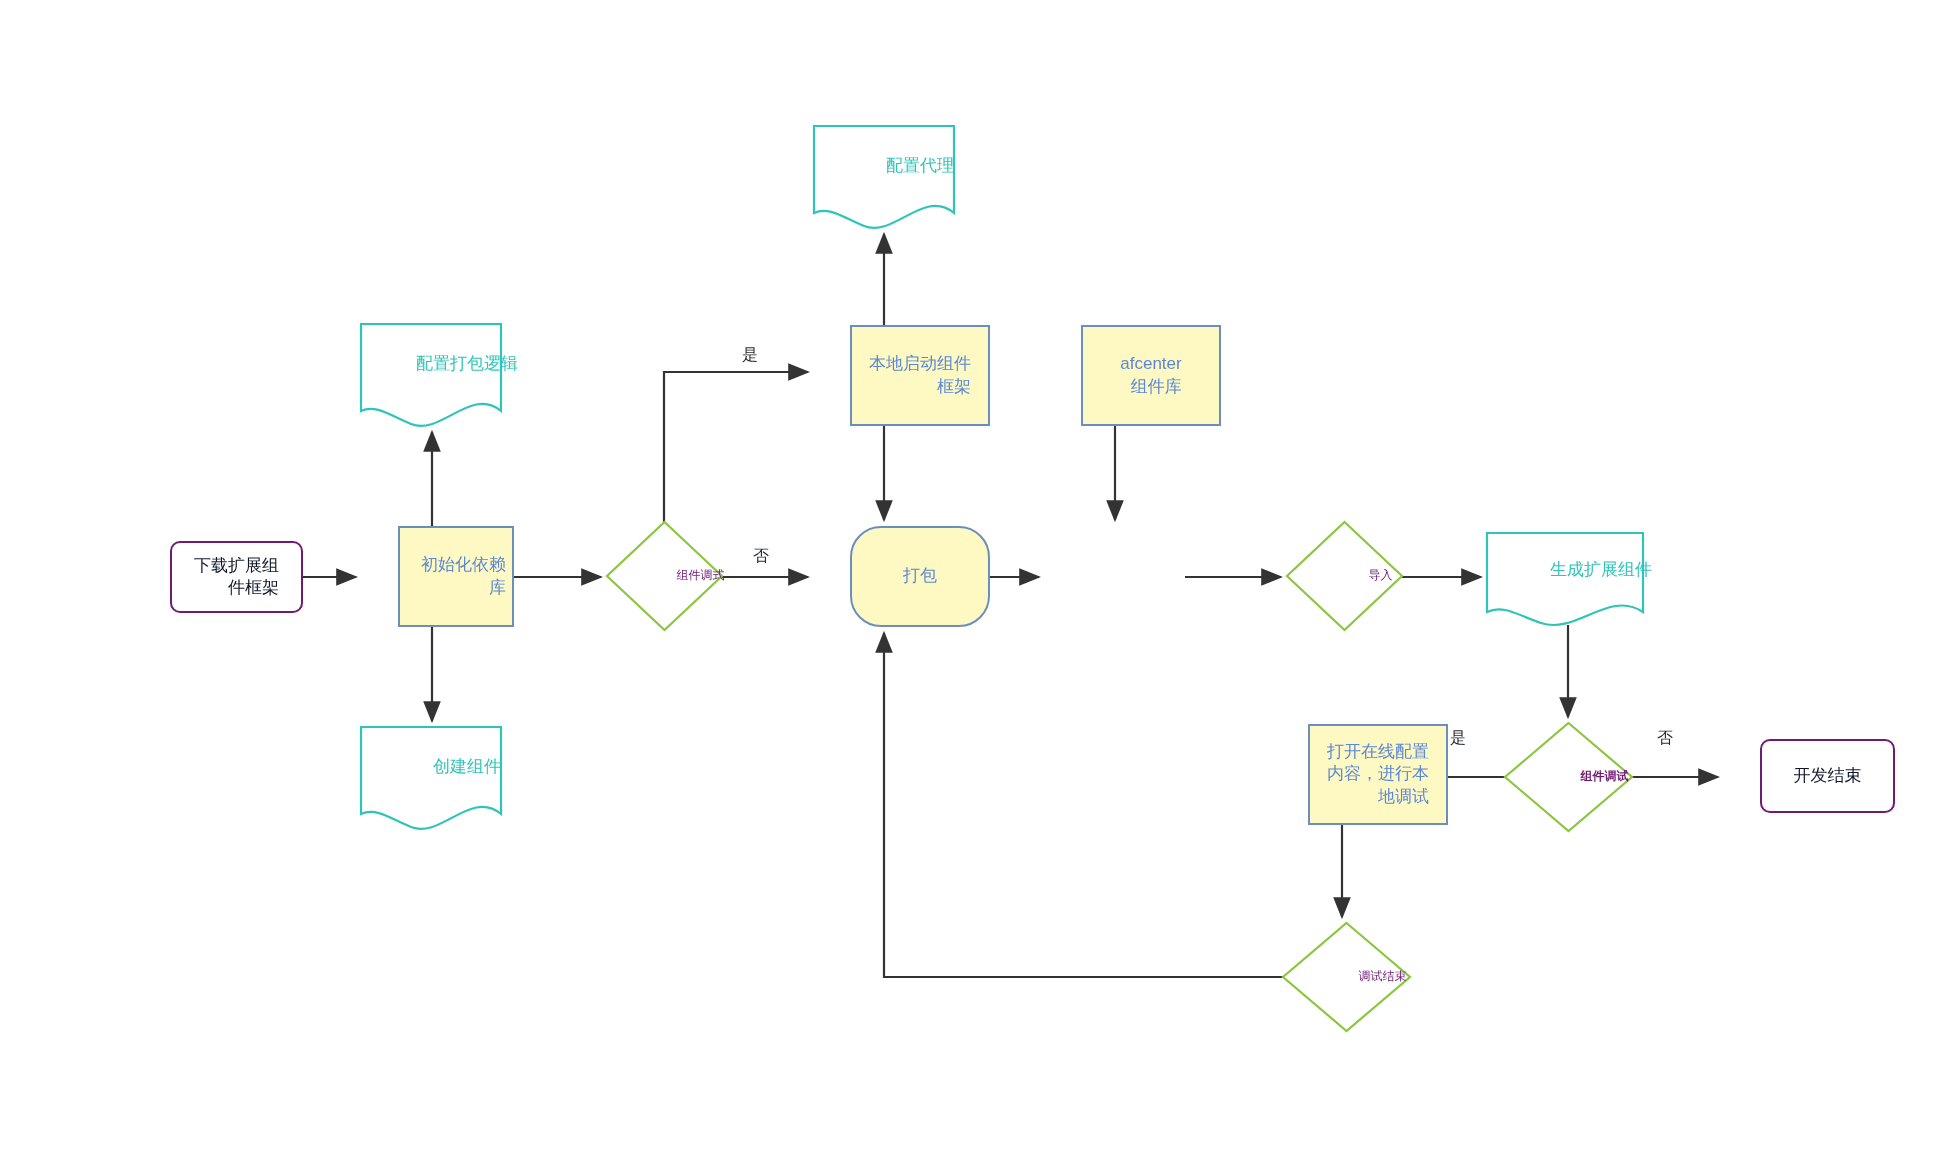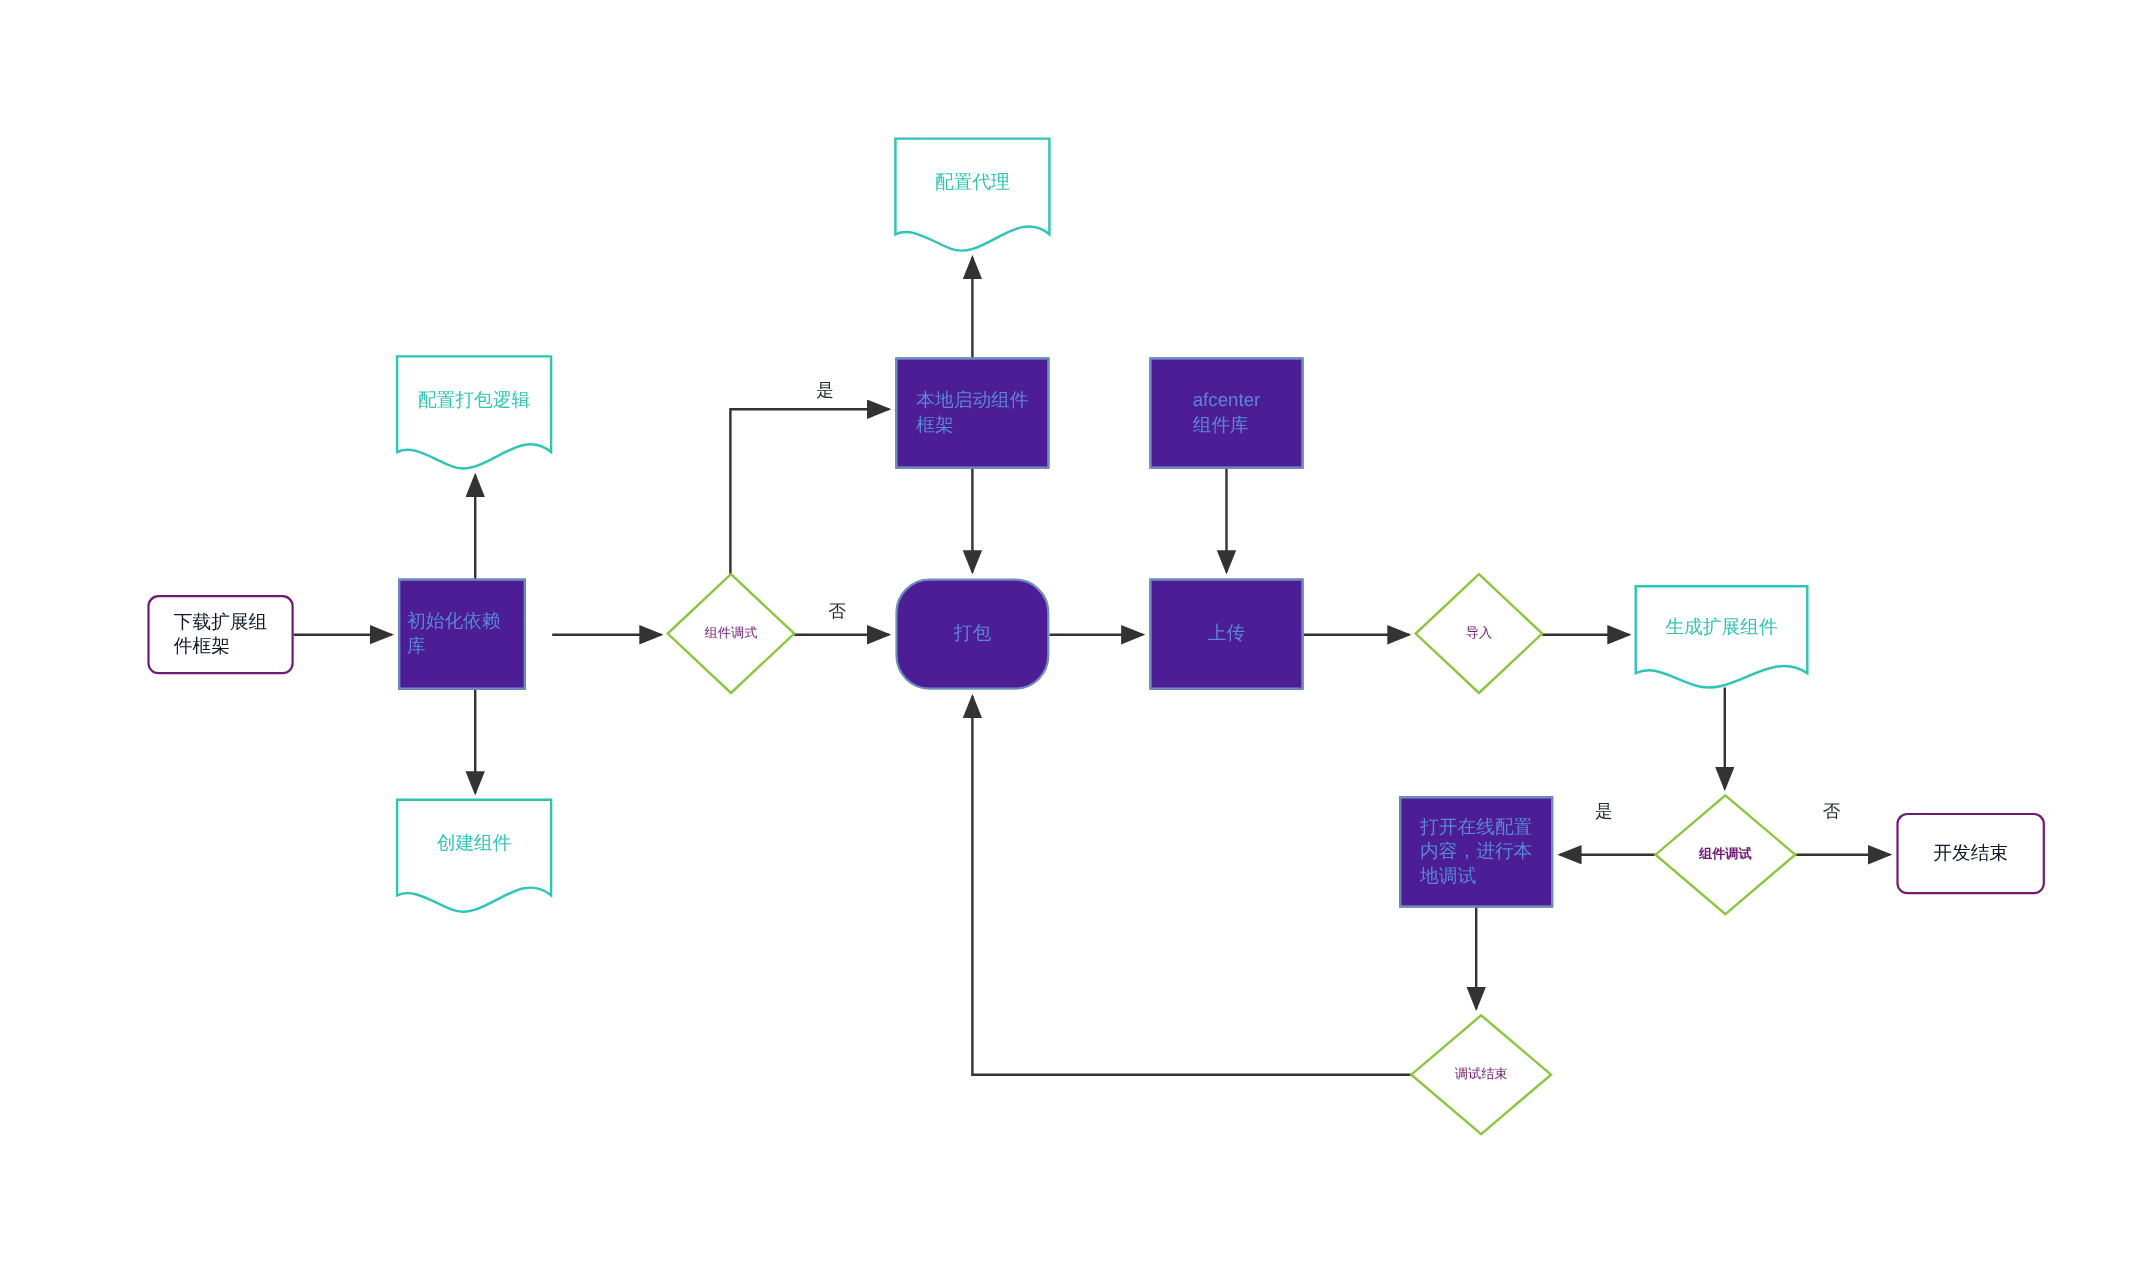--- a/index.html
+++ b/index.html
@@ -4,25 +4,25 @@
 <style>
   html,body{margin:0;padding:0;background:#ffffff;}
   body{
     font-family:"Liberation Sans","DejaVu Sans",sans-serif;
     width:1953px;height:1157px;overflow:hidden;
   }
   #canvas{position:relative;width:1953px;height:1157px;background:#ffffff;}
   svg.layer{position:absolute;left:0;top:0;width:1953px;height:1157px;}
 
   .node{position:absolute;box-sizing:border-box;display:flex;align-items:center;
-        justify-content:center;text-align:left;line-height:1.32;}
+        justify-content:center;text-align:right;line-height:1.32;margin-left:36px;}
   .node span{display:block;padding:0 6px;}
 
   
-  .n-process{border:2px solid #6c8ebf;background:#4c1d95;color:#5a87d6;font-size:17px;}
+  .n-process{border:2px solid #6c8ebf;background:#fef9c3;color:#5a87d6;font-size:17px;}
   
   .n-term{border:2px solid #701a75;background:#ffffff;color:#0f172a;border-radius:10px;font-size:17px;}
   
   .n-decision{color:#701a75;font-size:12px;background:transparent;border:none;}
   .n-decision .dlabel{position:relative;z-index:2;}
   
   .n-doc{color:#2ec4b6;font-size:17px;background:transparent;border:none;}
   .n-doc .dlabel{position:relative;z-index:2;}
 
   .edge-label{position:absolute;font-size:16px;color:#24292e;
@@ -123,23 +123,20 @@
   </div>
 
   <div class="node n-process" style="left:814px;top:526px;width:140px;height:101px;border-radius:31px;">
     <span>打包</span>
   </div>
 
   <div class="node n-process" style="left:1045px;top:325px;width:140px;height:101px;">
     <span>afcenter<br>组件库</span>
   </div>
 
-  <div class="node n-process" style="left:1045px;top:526px;width:140px;height:101px;">
-    <span>上传</span>
-  </div>
 
   <div class="node n-decision" style="left:1287px;top:522px;width:115px;height:108px;">
     <span class="dlabel">导入</span>
   </div>
 
   <div class="node n-doc" style="left:1487px;top:533px;width:156px;height:92px;">
     <span class="dlabel" style="margin-bottom:18px;">生成扩展组件</span>
   </div>
 
   <div class="node n-decision" style="left:1505px;top:723px;width:127px;height:108px;font-weight:bold;">

